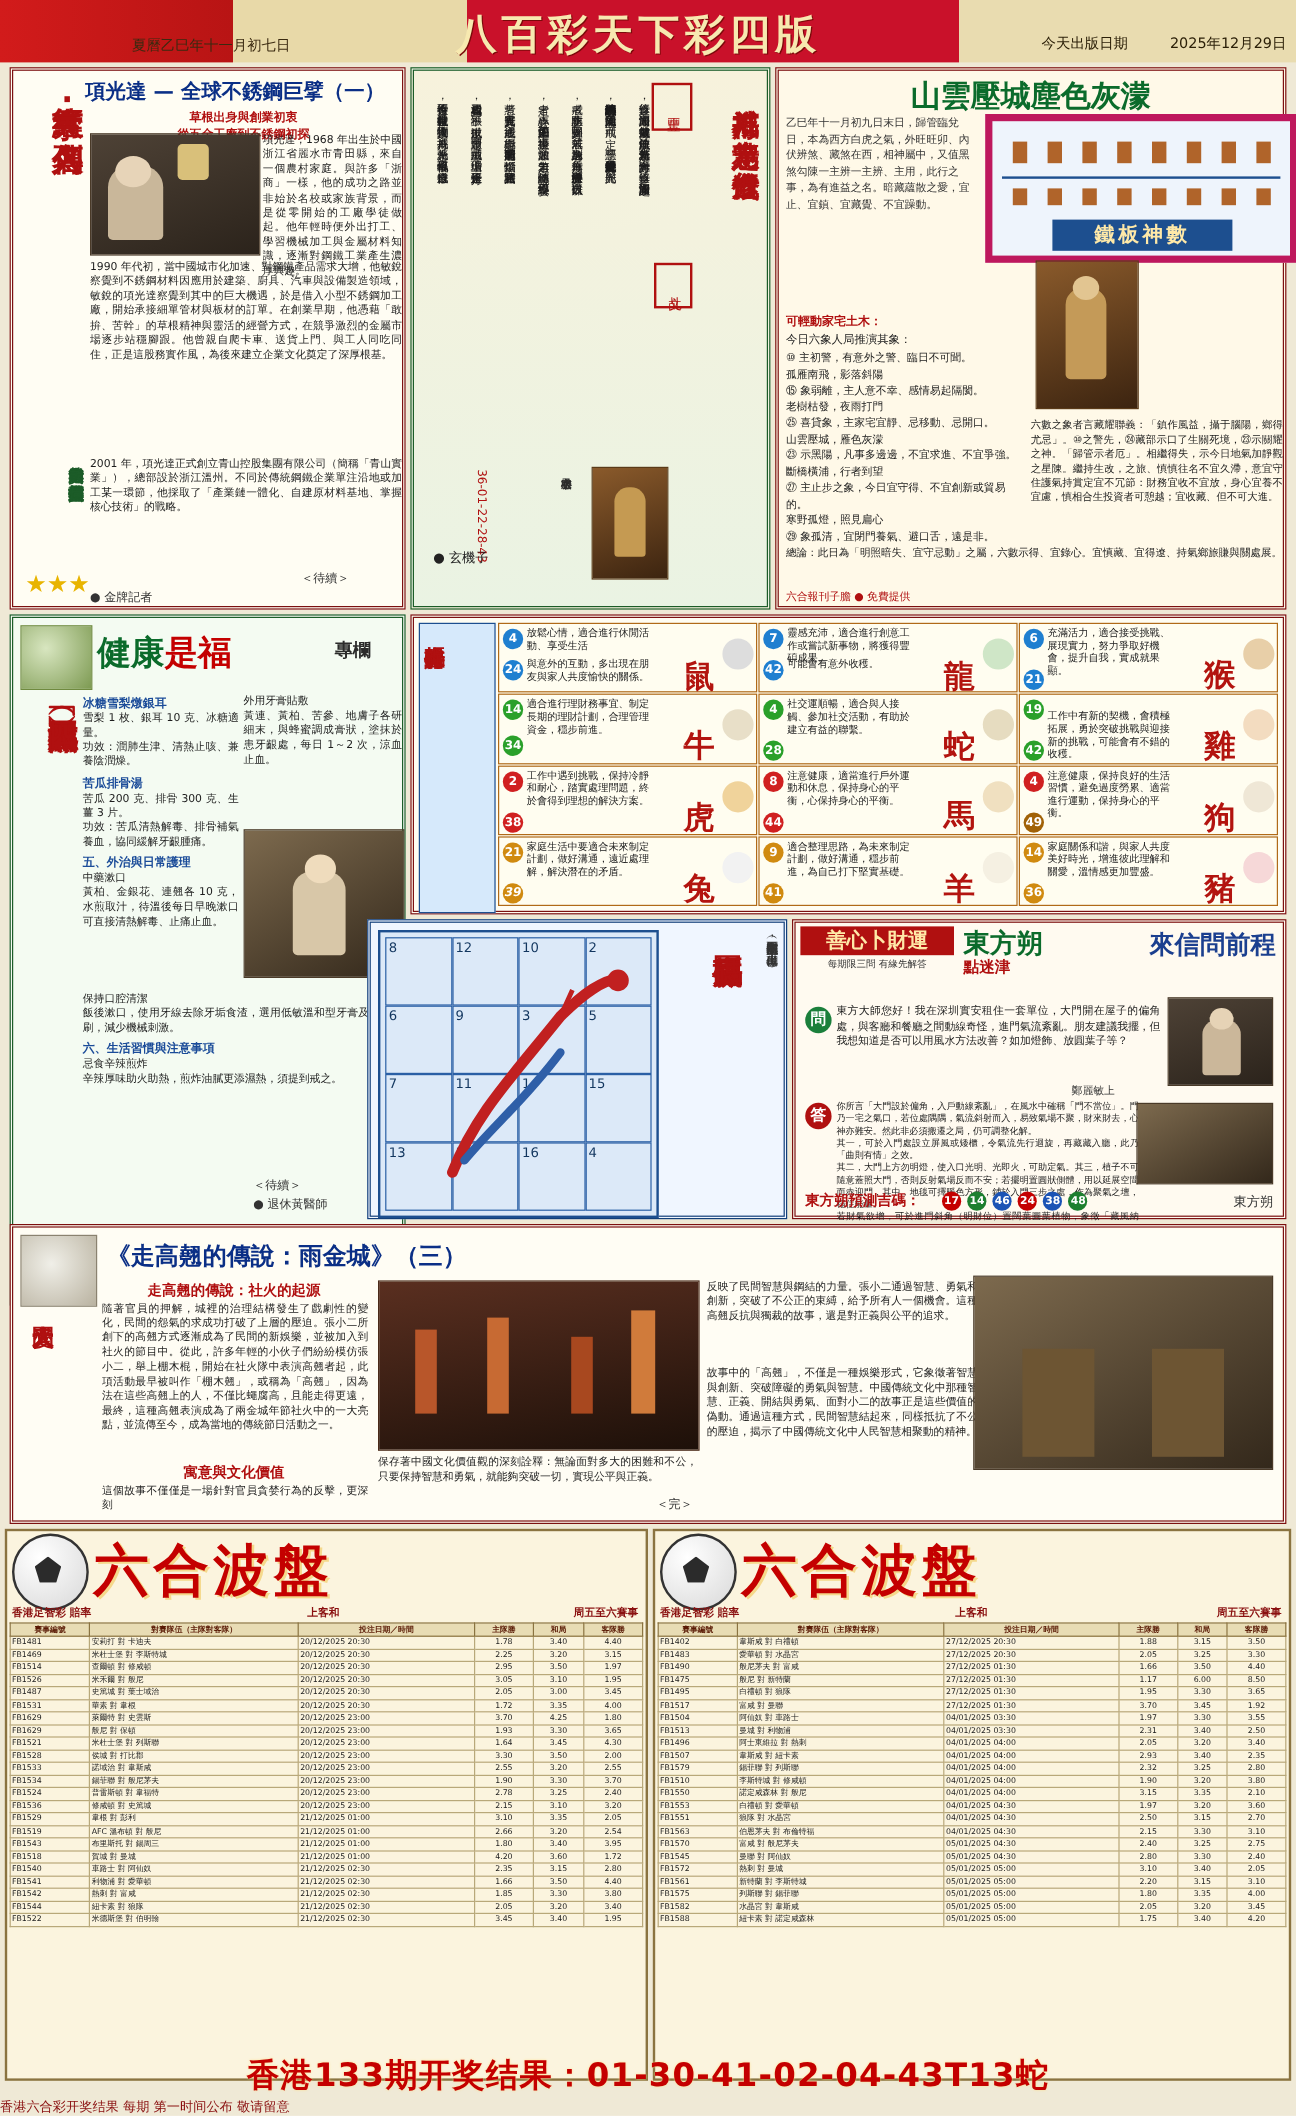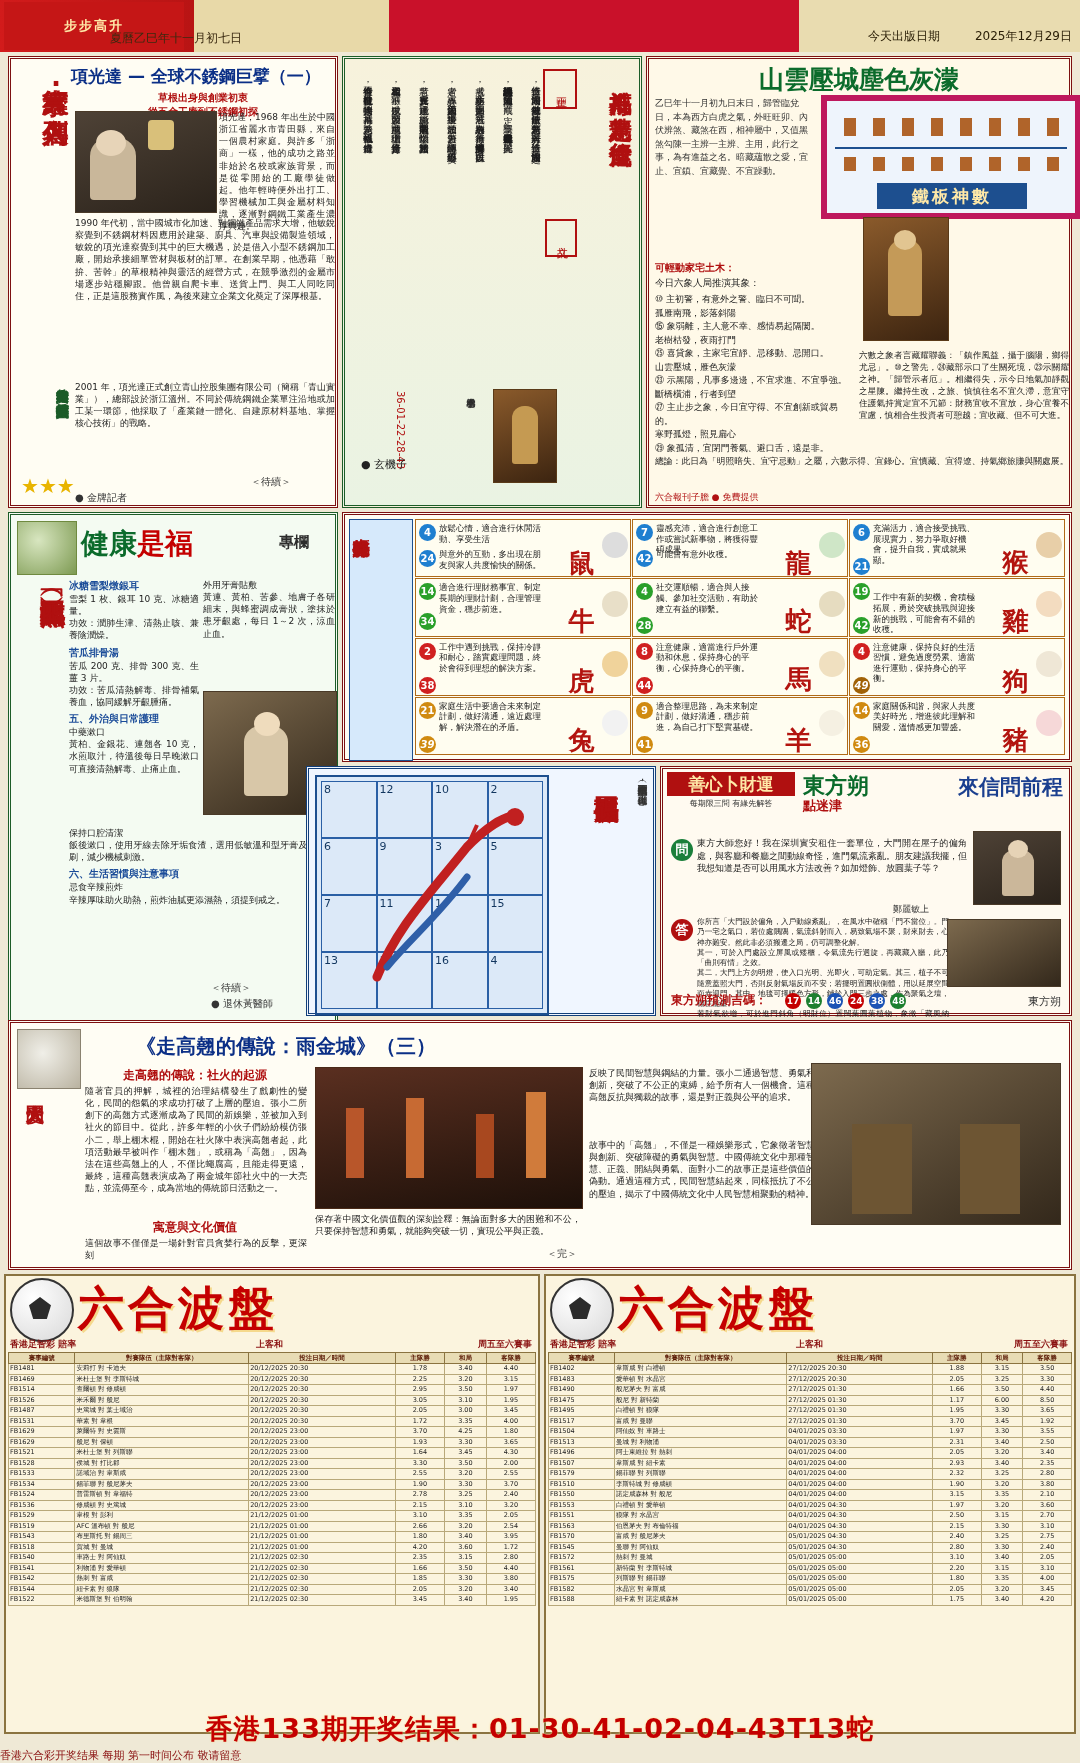--- a/index.html
+++ b/index.html
@@ -56,22 +56,22 @@
   .ball{display:inline-block;width:16px;height:16px;border-radius:50%;color:#fff;font-size:9px;text-align:center;line-height:16px;font-weight:bold;}
   .soccer{width:60px;height:60px;border-radius:50%;background:radial-gradient(circle at 35% 30%,#ffffff,#d8d8d8);border:2px solid #333;position:relative;}
   .soccer:after{content:"";position:absolute;left:17px;top:17px;width:22px;height:22px;background:#2b2b2b;clip-path:polygon(50% 0,100% 38%,81% 100%,19% 100%,0 38%);}
 </style>
 </head>
 <body>
 
 <div class="page">
 
   <div class="masthead">
-    <div class="mh-left">步步高升</div>
     <div class="mh-date">夏曆乙巳年十一月初七日</div>
+    <div class="mh-title">八百彩天下彩四版</div>
     <div class="mh-rightlbl">今天出版日期</div>
     <div class="mh-right">2025年12月29日</div>
   </div>
 
   <div class="panel bdr" style="left:8px;top:56px;width:330px;height:452px;">
     <div class="vtitle ttl-red" style="position:absolute;left:6px;top:10px;width:52px;height:300px;font-size:26px;">紅籌大亨‧名人列傳</div>
     <div style="position:absolute;left:60px;top:6px;width:264px;">
       <div style="font-size:17px;font-weight:bold;color:#0b2f86;">項光達 — 全球不銹鋼巨擘（一）</div>
       <div style="font-size:10px;color:#b01010;font-weight:bold;margin-top:3px;text-align:center;">草根出身與創業初衷</div>
       <div style="font-size:10px;color:#b01010;font-weight:bold;text-align:center;">從五金工廠到不銹鋼初探</div>
@@ -312,21 +312,21 @@
           </div>
         <div class="z-animal" style="position:absolute;right:30px;top:8px;">雞</div>
         <div style="position:absolute;right:2px;top:12px;width:26px;height:26px;border-radius:50%;background:#f3dcc0;"></div>
       </div>
       <div class="z-cell" style="grid-column:3;grid-row:3;">
         <div style="position:absolute;left:3px;top:4px;">
             <div class="z-num" style="background:#d02020;">4</div>
           </div>
         <div class="z-text" style="position:absolute;left:23px;top:3px;width:104px;">注意健康，保持良好的生活習慣，避免過度勞累、適當進行運動，保持身心的平衡。</div>
         <div style="position:absolute;left:3px;top:38px;">
-            <div class="z-num" style="background:#a16207;font-style:italic;">49</div>
+            <div class="z-num" style="background:#a16207;">49</div>
           </div>
         <div class="z-animal" style="position:absolute;right:30px;top:8px;">狗</div>
         <div style="position:absolute;right:2px;top:12px;width:26px;height:26px;border-radius:50%;background:#efe7d6;"></div>
       </div>
       <div class="z-cell" style="grid-column:3;grid-row:4;">
         <div style="position:absolute;left:3px;top:4px;">
             <div class="z-num" style="background:#d08a10;">14</div>
           </div>
         <div class="z-text" style="position:absolute;left:23px;top:3px;width:104px;">家庭關係和諧，與家人共度美好時光，增進彼此理解和關愛，溫情感更加豐盛。</div>
         <div style="position:absolute;left:3px;top:38px;">
@@ -398,21 +398,21 @@
       <span class="ball" style="background:#c40000;">24</span>
       <span class="ball" style="background:#1b53b5;">38</span>
       <span class="ball" style="background:#1d7f2f;">48</span>
     </div>
     <div style="position:absolute;right:8px;bottom:4px;font-size:11px;color:#333;">東方朔</div>
   </div>
 
   <div class="panel bdr" style="left:8px;top:1020px;width:1064px;height:250px;background:#fffdf4;">
     <div class="photo dog" style="position:absolute;left:6px;top:6px;width:62px;height:58px;border:1px solid #8a8270;"></div>
     <div class="vtitle ttl-red" style="position:absolute;left:14px;top:68px;height:120px;font-size:18px;">人間大愛</div>
-    <div style="position:absolute;left:78px;top:10px;width:700px;font-size:20px;font-weight:bold;color:#0b2f86;margin-left:47px;">《走高翹的傳說：雨金城》（三）</div>
+    <div style="position:absolute;left:78px;top:10px;width:700px;font-size:20px;font-weight:bold;color:#0b2f86;">《走高翹的傳說：雨金城》（三）</div>
     <div style="position:absolute;left:74px;top:44px;width:220px;font-size:12px;font-weight:bold;color:#b01010;text-align:center;">走高翹的傳說：社火的起源</div>
     <div class="body-cn" style="position:absolute;left:74px;top:62px;width:222px;">隨著官員的押解，城裡的治理結構發生了戲劇性的變化，民間的怨氣的求成功打破了上層的壓迫。張小二所創下的高翹方式逐漸成為了民間的新娛樂，並被加入到社火的節目中。從此，許多年輕的小伙子們紛紛模仿張小二，舉上棚木棍，開始在社火隊中表演高翹者起，此項活動最早被叫作「棚木翹」，或稱為「高翹」，因為法在這些高翹上的人，不僅比蠅腐高，且能走得更遠，最終，這種高翹表演成為了兩金城年節社火中的一大亮點，並流傳至今，成為當地的傳統節日活動之一。</div>
     <div class="photo crowd" style="position:absolute;left:304px;top:44px;width:266px;height:140px;border:1px solid #4a2a18;">
       <div style="position:absolute;left:30px;top:40px;width:18px;height:70px;background:#b8562a;"></div>
       <div style="position:absolute;left:90px;top:30px;width:18px;height:80px;background:#c76a33;"></div>
       <div style="position:absolute;left:160px;top:46px;width:18px;height:64px;background:#a8481f;"></div>
       <div style="position:absolute;left:210px;top:24px;width:20px;height:86px;background:#d07b3b;"></div>
     </div>
     <div class="body-cn" style="position:absolute;left:578px;top:44px;width:226px;">反映了民間智慧與鋼結的力量。張小二通過智慧、勇氣和創新，突破了不公正的束縛，給予所有人一個機會。這種高翹反抗與獨裁的故事，還是對正義與公平的追求。</div>
     <div class="body-cn" style="position:absolute;left:578px;top:116px;width:226px;">故事中的「高翹」，不僅是一種娛樂形式，它象徵著智慧與創新、突破障礙的勇氣與智慧。中國傳統文化中那種智慧、正義、開結與勇氣、面對小二的故事正是這些價值的偽動。通過這種方式，民間智慧結起來，同樣抵抗了不公的壓迫，揭示了中國傳統文化中人民智慧相聚動的精神。</div>

